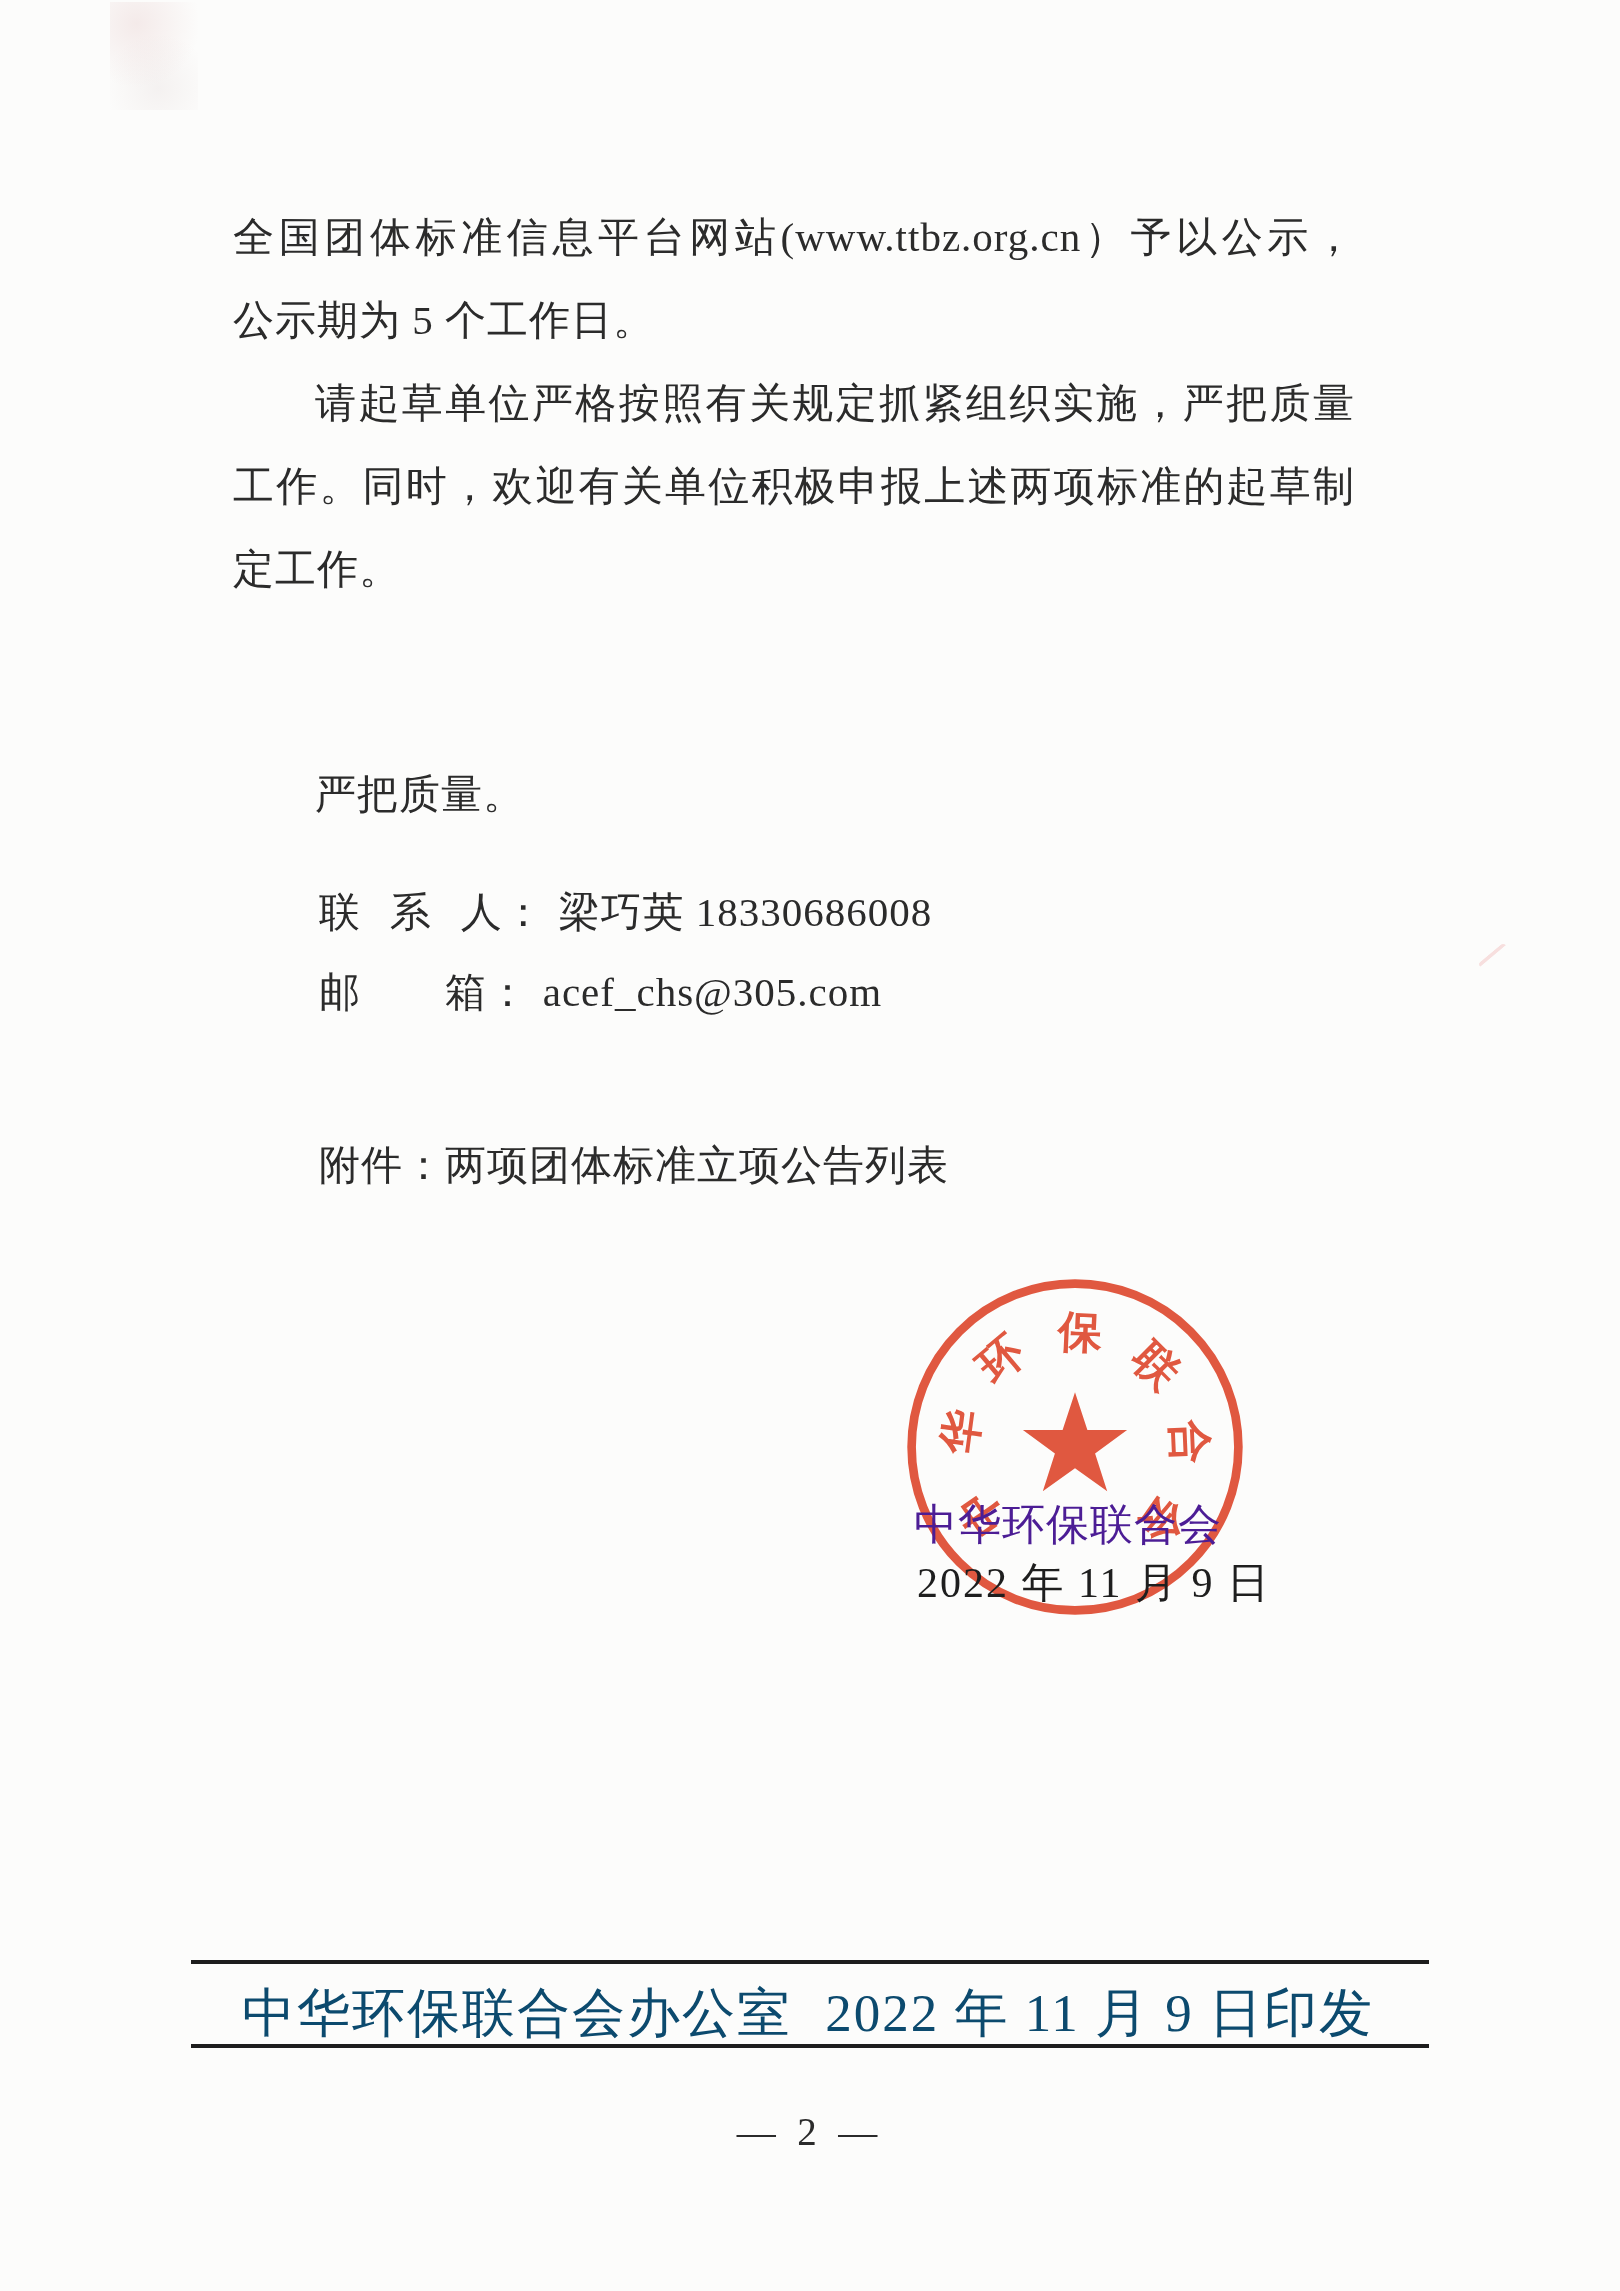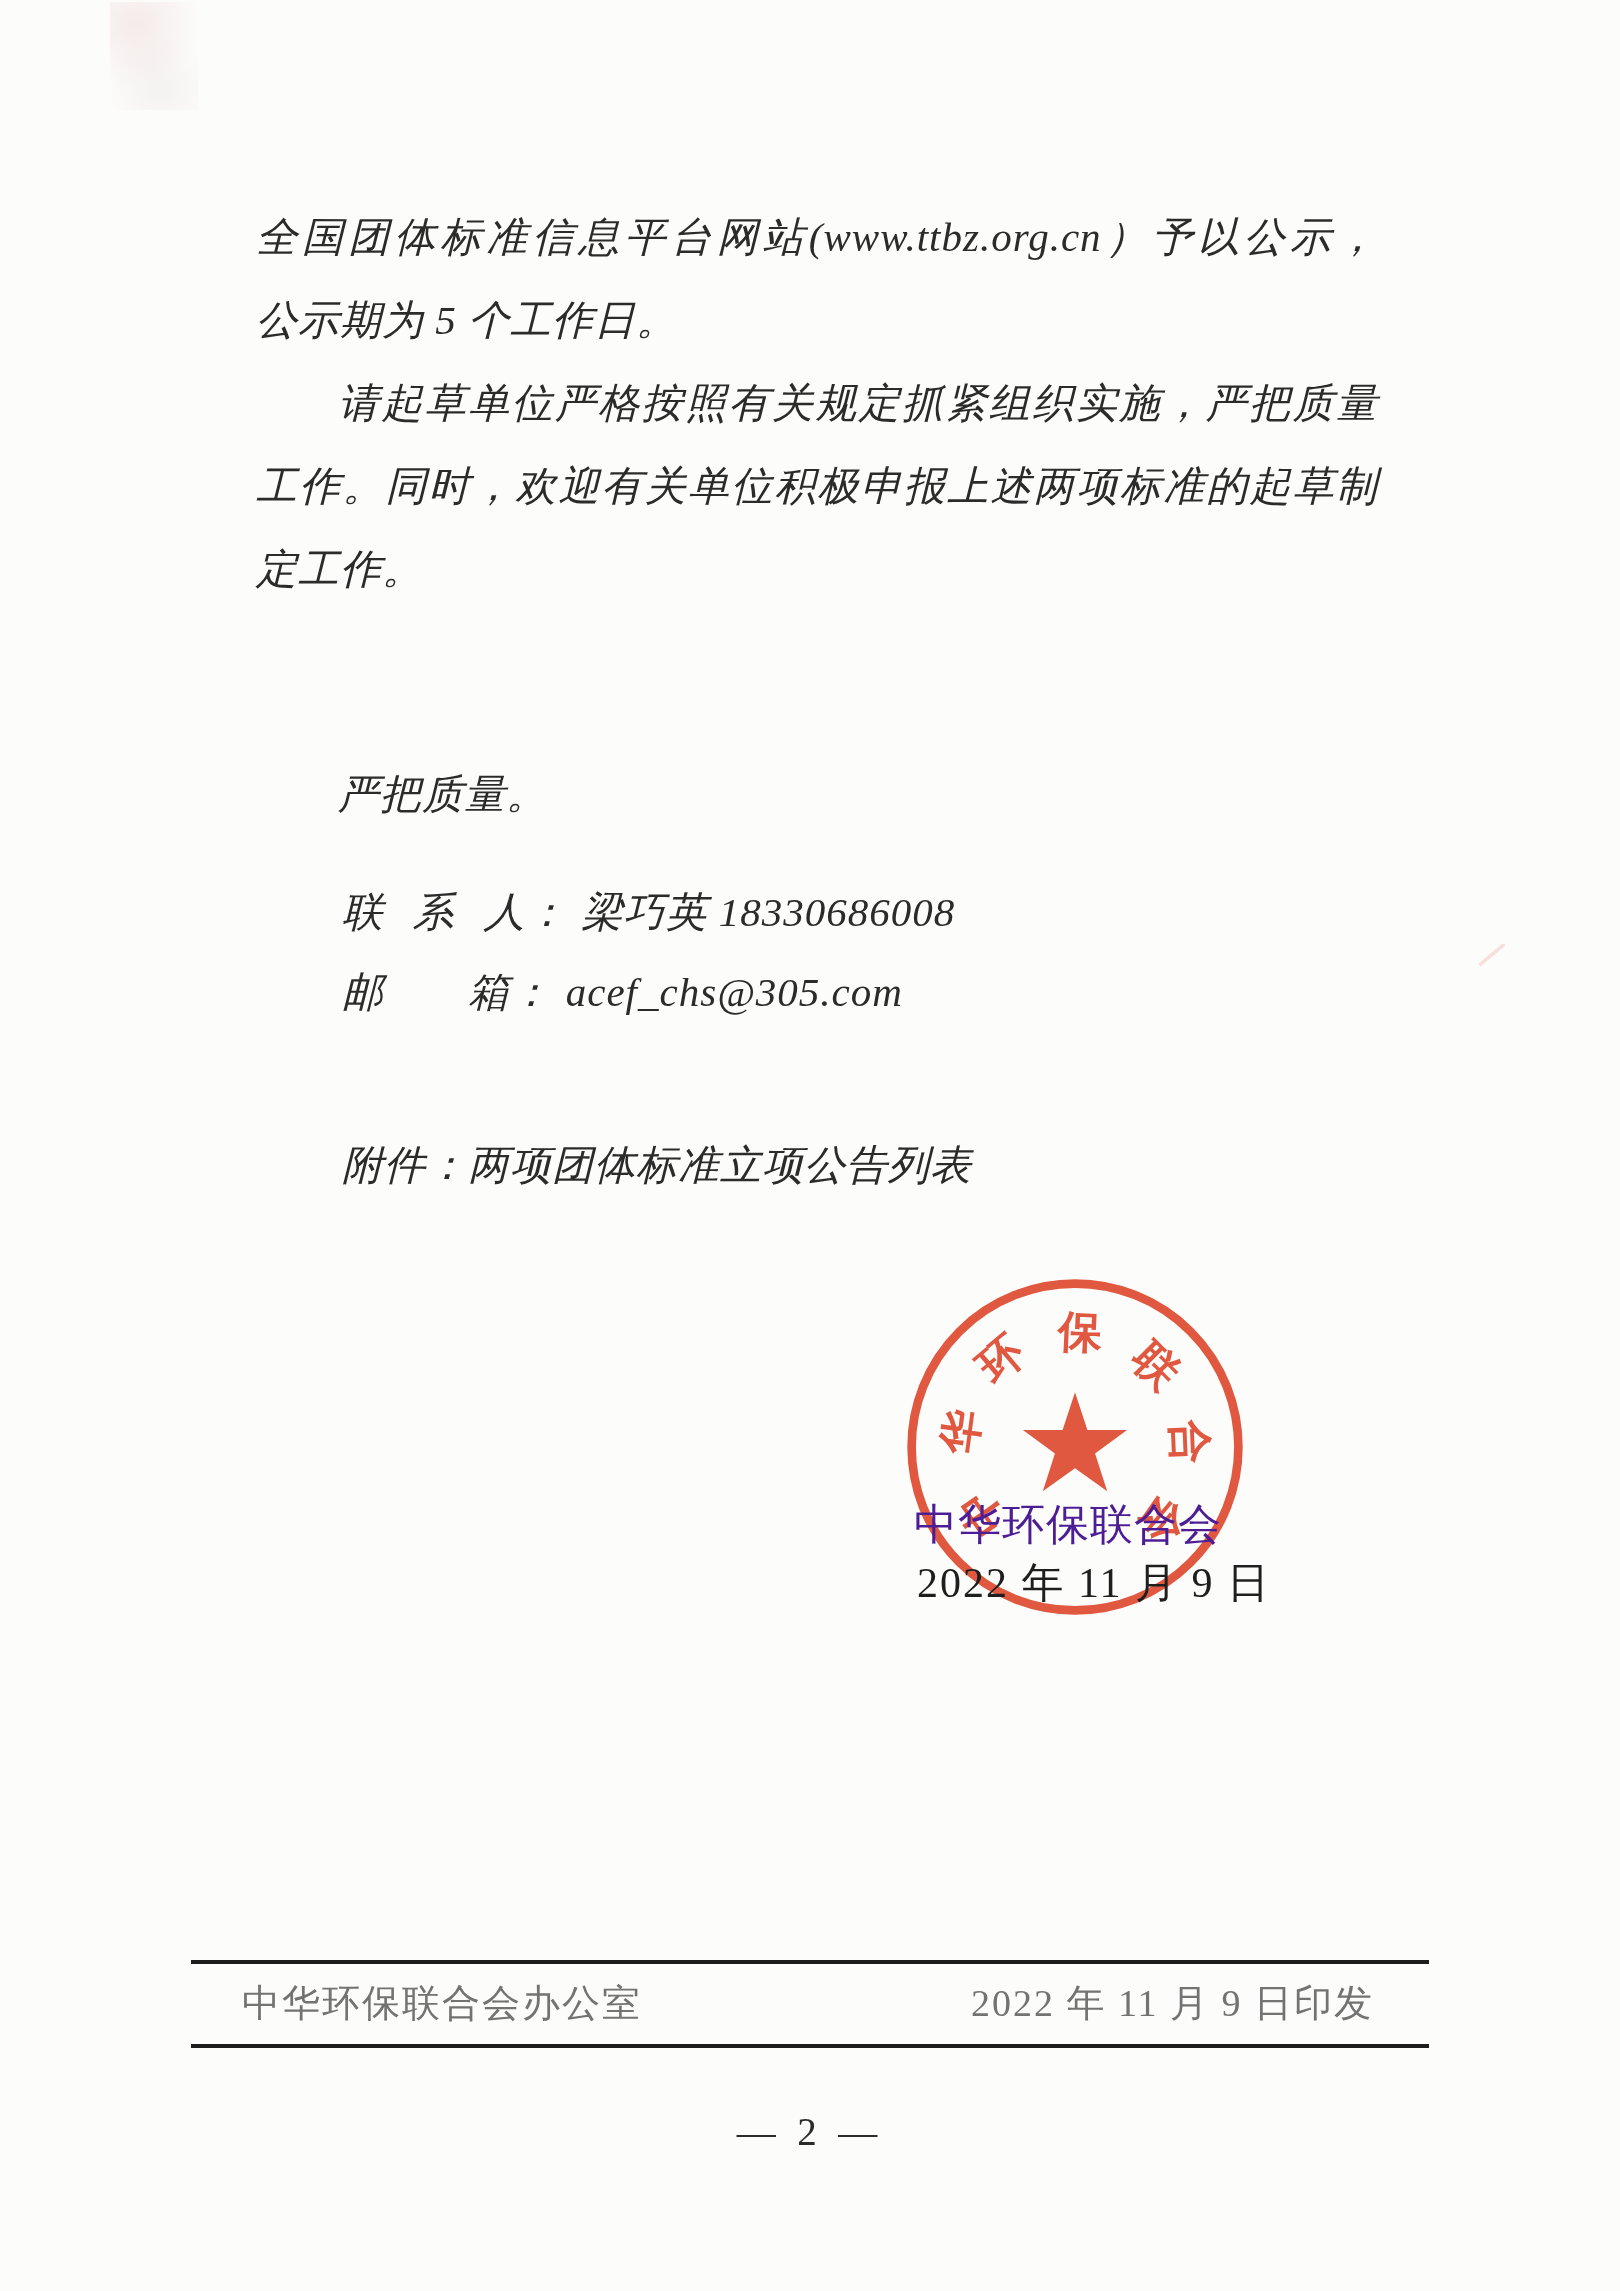--- a/index.html
+++ b/index.html
@@ -7,26 +7,25 @@
     position:relative;
     width:1620px;height:2292px;
     background:#fcfcfb;
     overflow:hidden;
     font-family:"Liberation Serif","DejaVu Serif",serif;
     color:#2b2b2b;
   }
   
   .textblock{
     position:absolute;
-    left:256px;
+    left:233px;
     width:1122px;
     font-size:41px;
     line-height:83px;
     letter-spacing:1px;
-    font-style:italic;
   }
   .line{display:block;}
   .fill{
     text-align:justify;
     text-align-last:justify;
     text-justify:inter-character;
   }
   .indent{padding-left:82px;}
   .contact-block{line-height:80px;}
   .contact-label{word-spacing:17.6px;}
@@ -59,21 +58,21 @@
   .footer-rule{
     position:absolute;left:191px;width:1238px;height:3.9px;
     background:#1d1d1d;
   }
   .footer-rule.top{top:1960px;}
   .footer-rule.bottom{top:2044px;}
   .footer-row{
     position:absolute;left:242px;top:1978px;
     width:1132px;
     display:flex;justify-content:space-between;align-items:center;
-    font-size:38px;color:#737373;
+    font-size:53px;color:#0c4a6e;
     letter-spacing:2px;
     white-space:nowrap;
   }
   .page-number{
     position:absolute;left:0;top:2109px;width:1620px;
     text-align:center;font-size:39px;color:#2b2b2b;
     letter-spacing:5.9px;
   }
   
   .artifact{position:absolute;pointer-events:none;}

